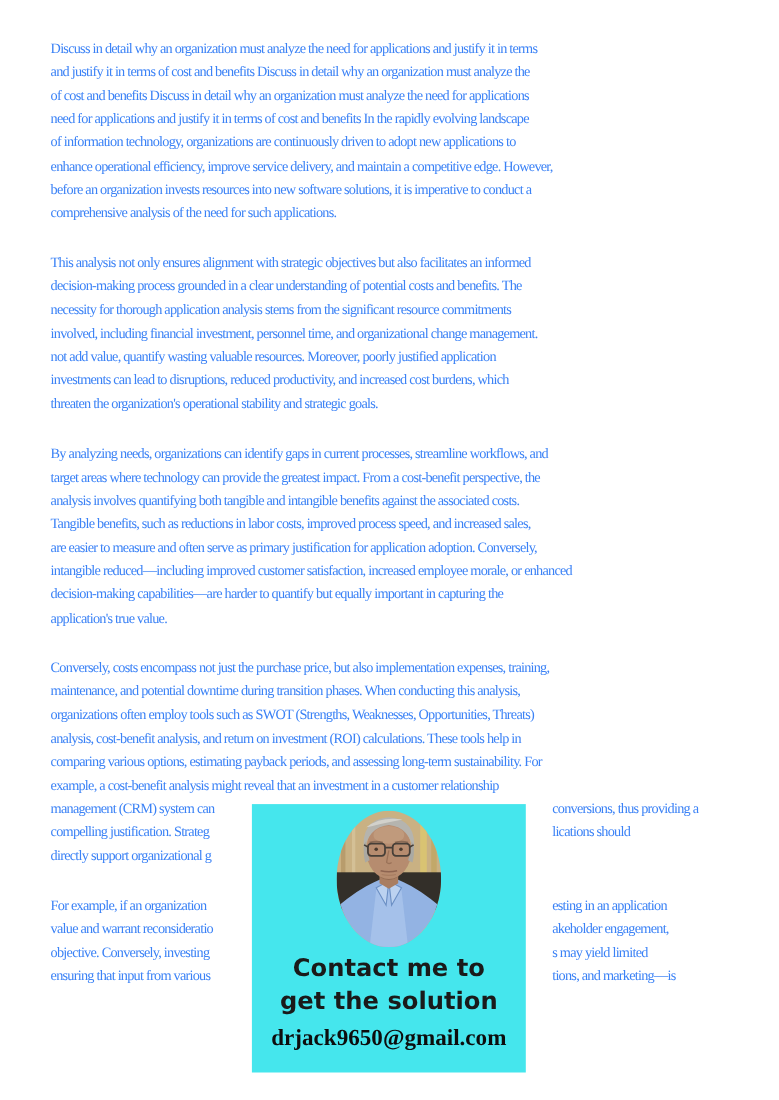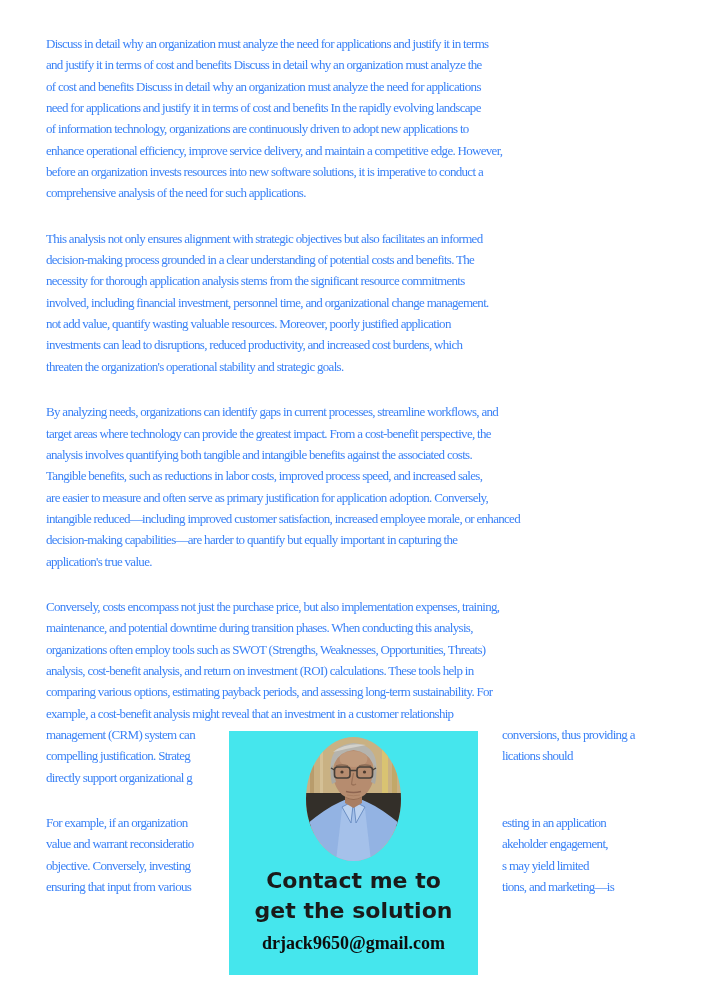--- a/index.html
+++ b/index.html
@@ -50,21 +50,21 @@
     font-family: "DejaVu Sans", sans-serif;
     font-weight: bold;
     font-size: 22px;
     line-height: 30px;
     color: #1a1a1a;
     margin-top: 5px;
   }
   .email {
     font-family: "Liberation Serif", serif;
     font-weight: bold;
-    font-size: 18px;
+    font-size: 21px;
     line-height: 28px;
     color: #0d0d0d;
     margin-top: 3px;
   }
 </style>
 </head>
 <body style="background: rgb(255, 255, 255);">
 
 <div class="doc" id="doc-root">
     <div class="para">

